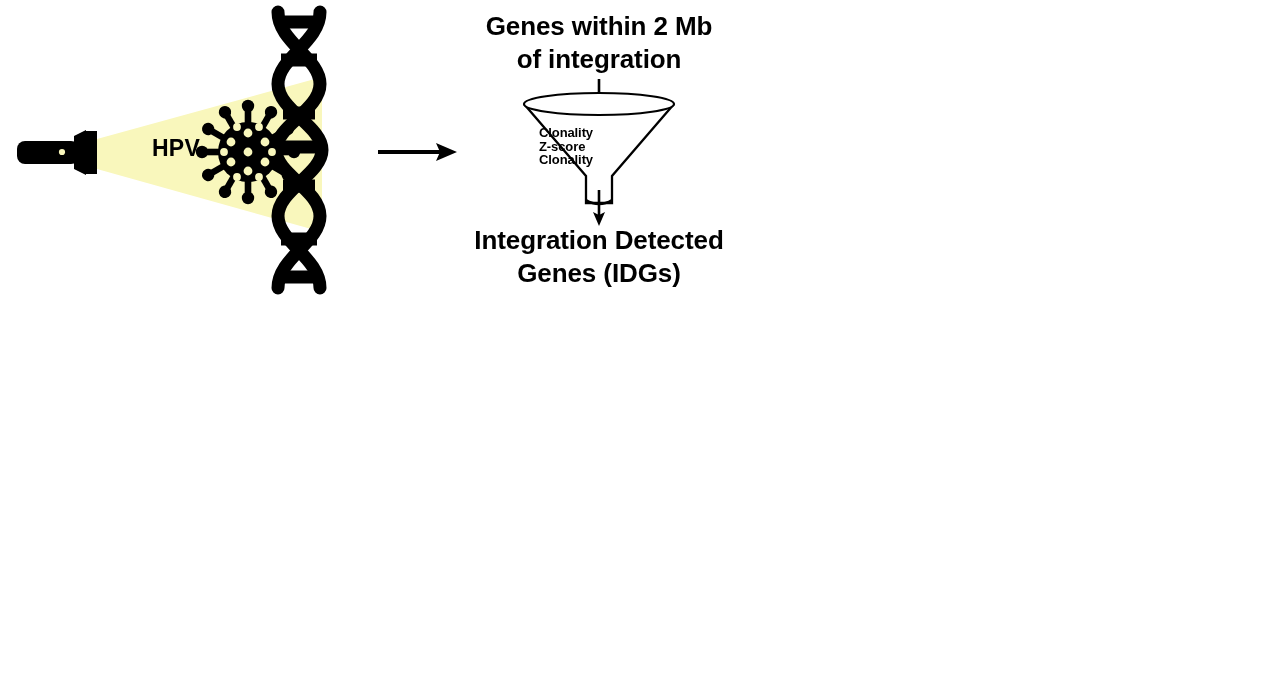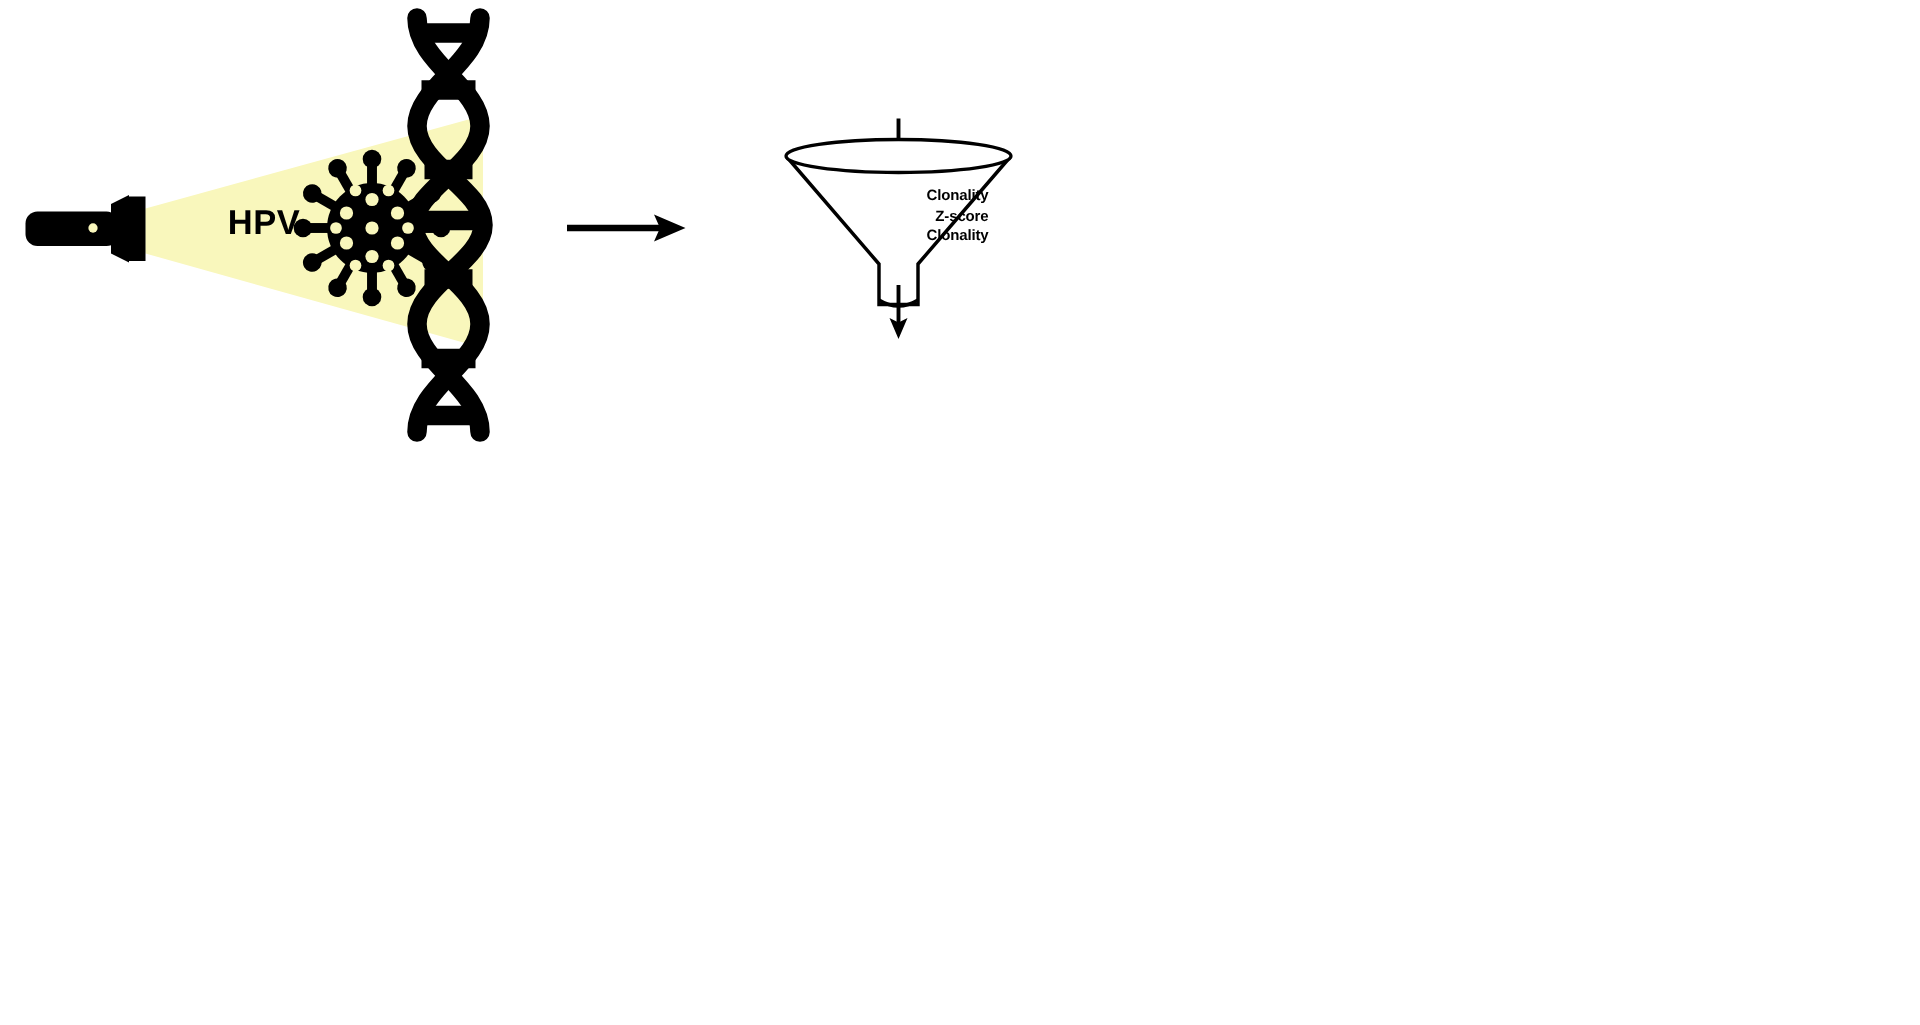--- a/index.html
+++ b/index.html
@@ -63,22 +63,22 @@
     width: 402px;
     font-size: 26px;
     font-weight: bold;
     line-height: 1.28;
     letter-spacing: -0.1px;
   }
   .funnel-crit {
     position: absolute;
     width: 120px;
     left: 539px;
-    text-align: right;
-    font-size: 10px;
+    text-align: left;
+    font-size: 13px;
     font-weight: bold;
     font-family: "Liberation Sans", sans-serif;
     letter-spacing: -0.1px;
   }
   #crit-0 { top: 125px; }
   #crit-1 { top: 138.5px; }
   #crit-2 { top: 152px; }
 </style>
 </head>
 <body>
@@ -226,19 +226,23 @@
 
       <g>
         <line x1="599" y1="190" x2="599" y2="216" stroke="#000000" stroke-width="2.6"></line>
         <polygon points="599,226 593,212 599,215 605,212" fill="#000000"></polygon>
       </g>
     </g>
   </svg>
 
   <div id="hpv-label" class="txt">HPV</div>
 
-
+  <div id="heading-top" class="txt">Genes within 2 Mb
+of integration</div>
+
+  <div id="heading-bottom" class="txt">Integration Detected
+Genes (IDGs)</div>
 
   <div id="crit-0" class="funnel-crit">Clonality</div>
   <div id="crit-1" class="funnel-crit">Z-score</div>
   <div id="crit-2" class="funnel-crit">Clonality</div>
 
 </div>
 
 </body></html>

